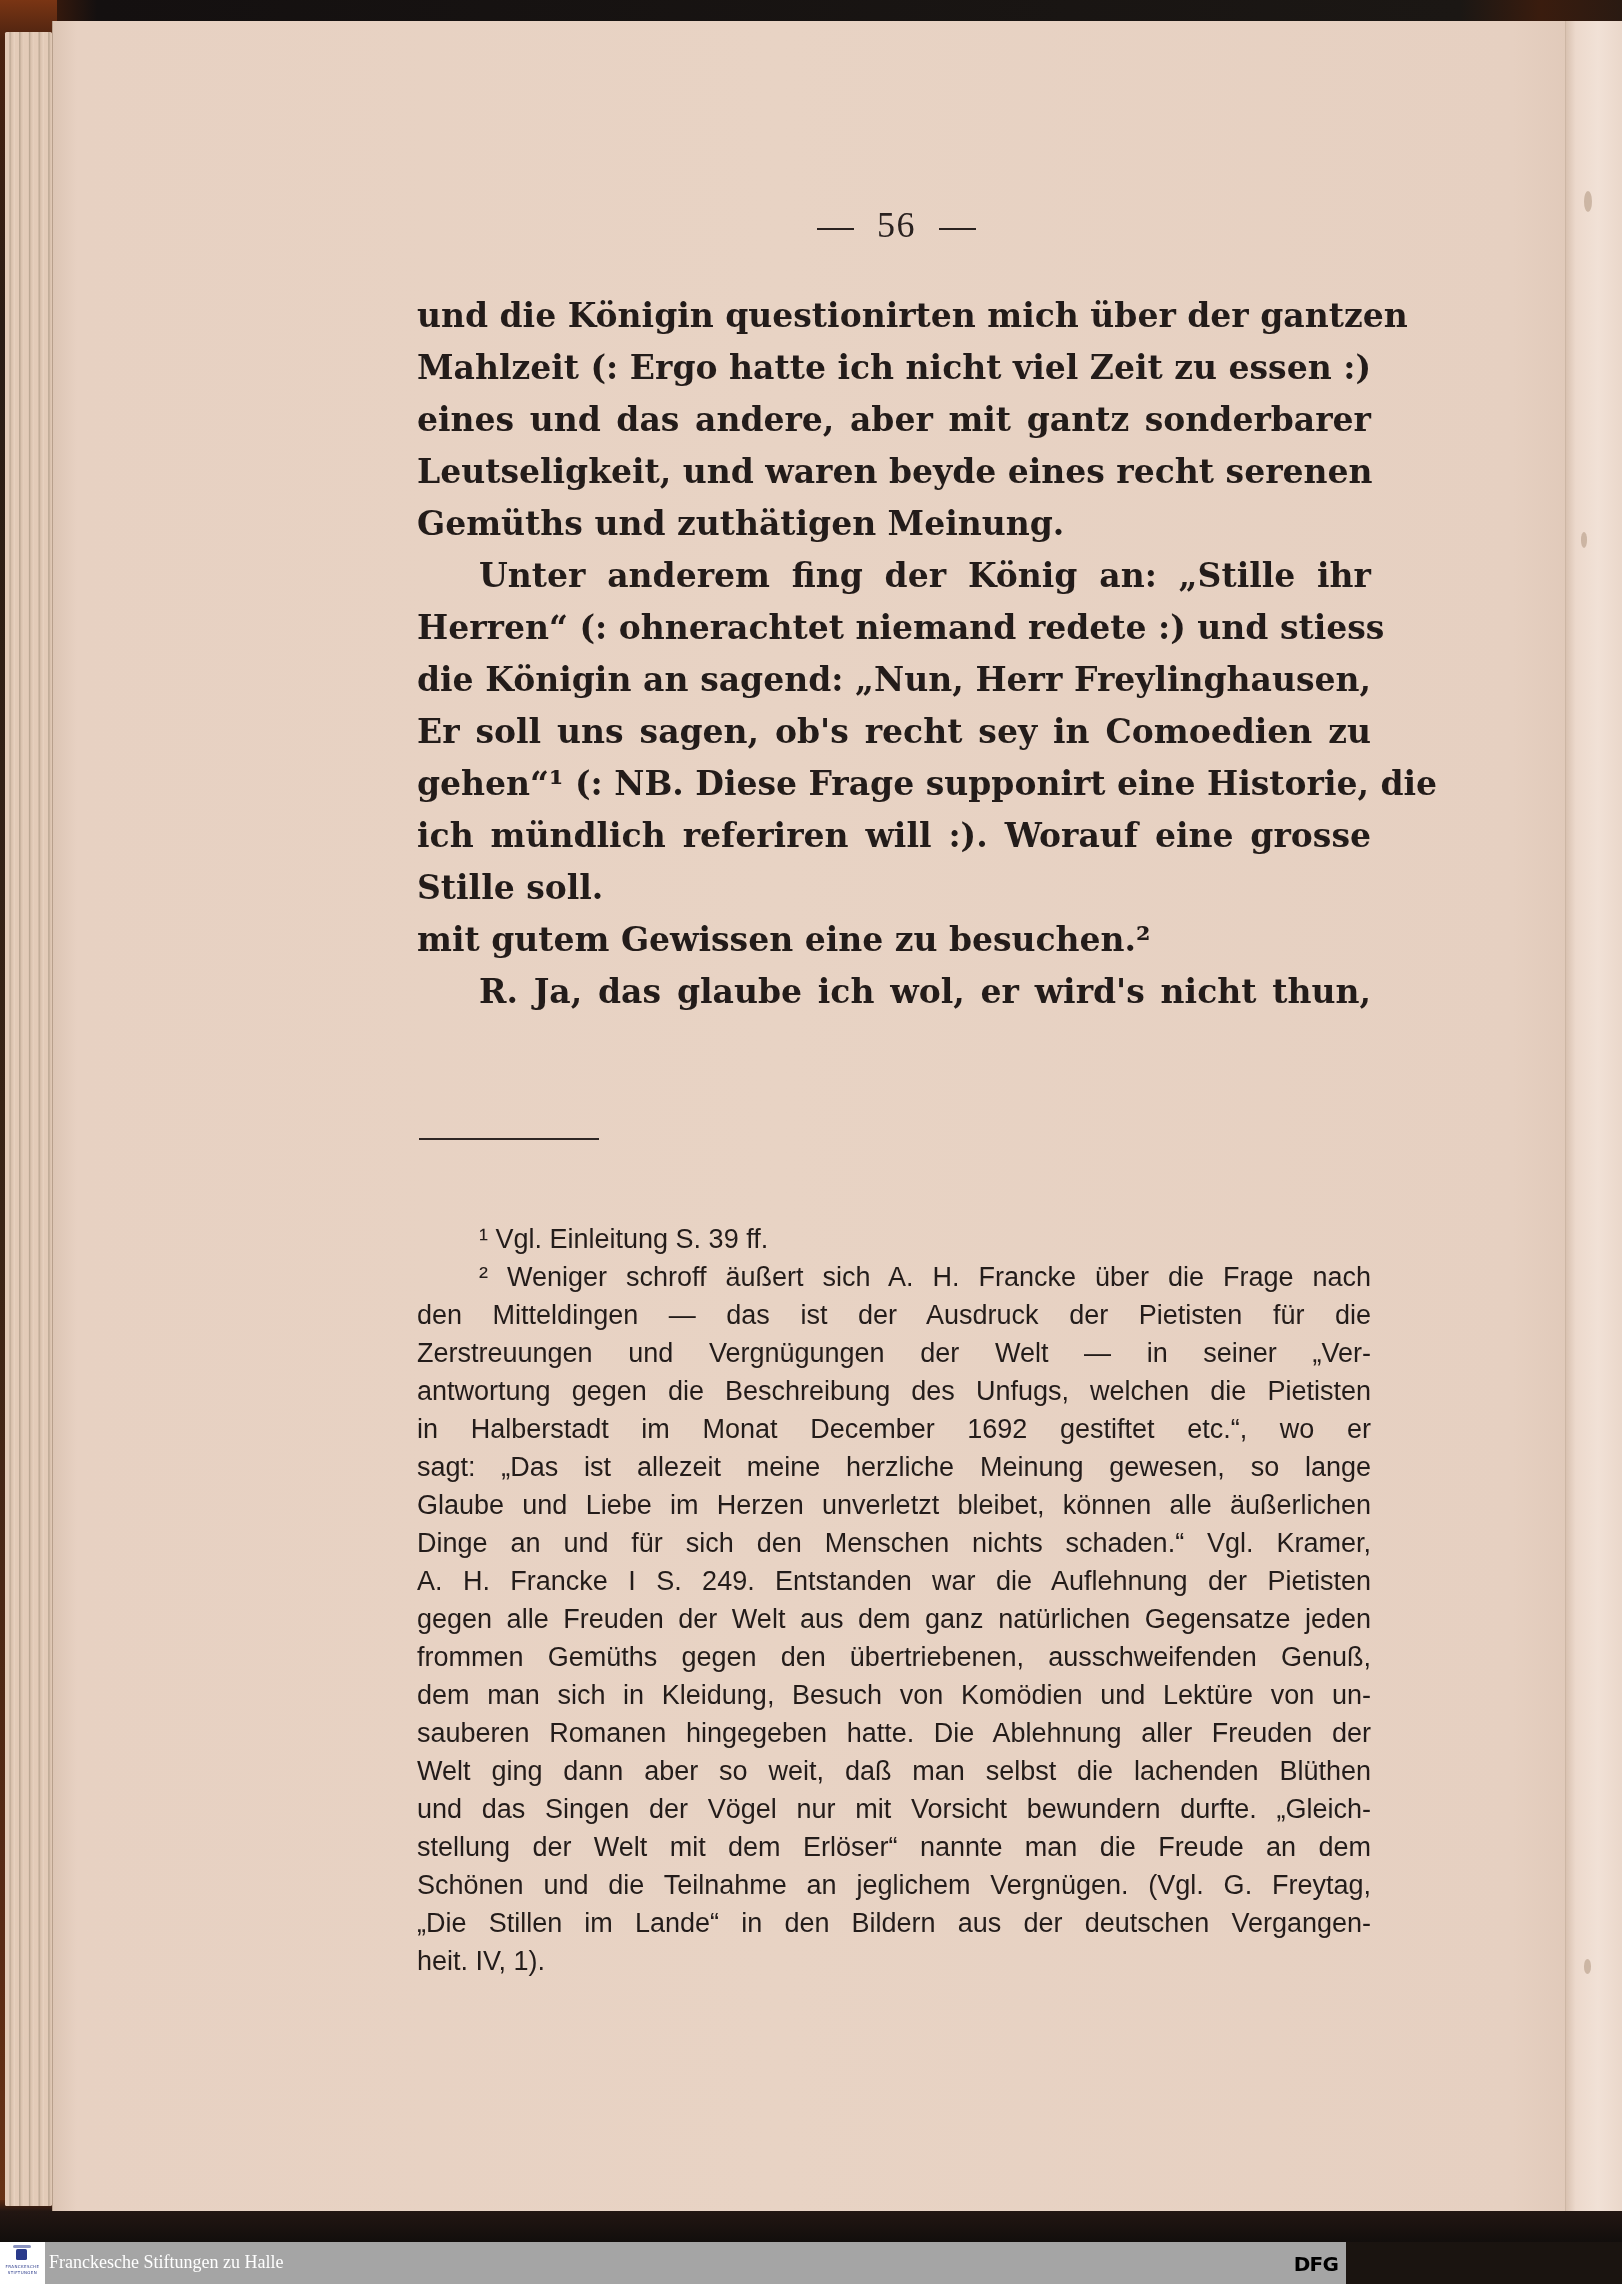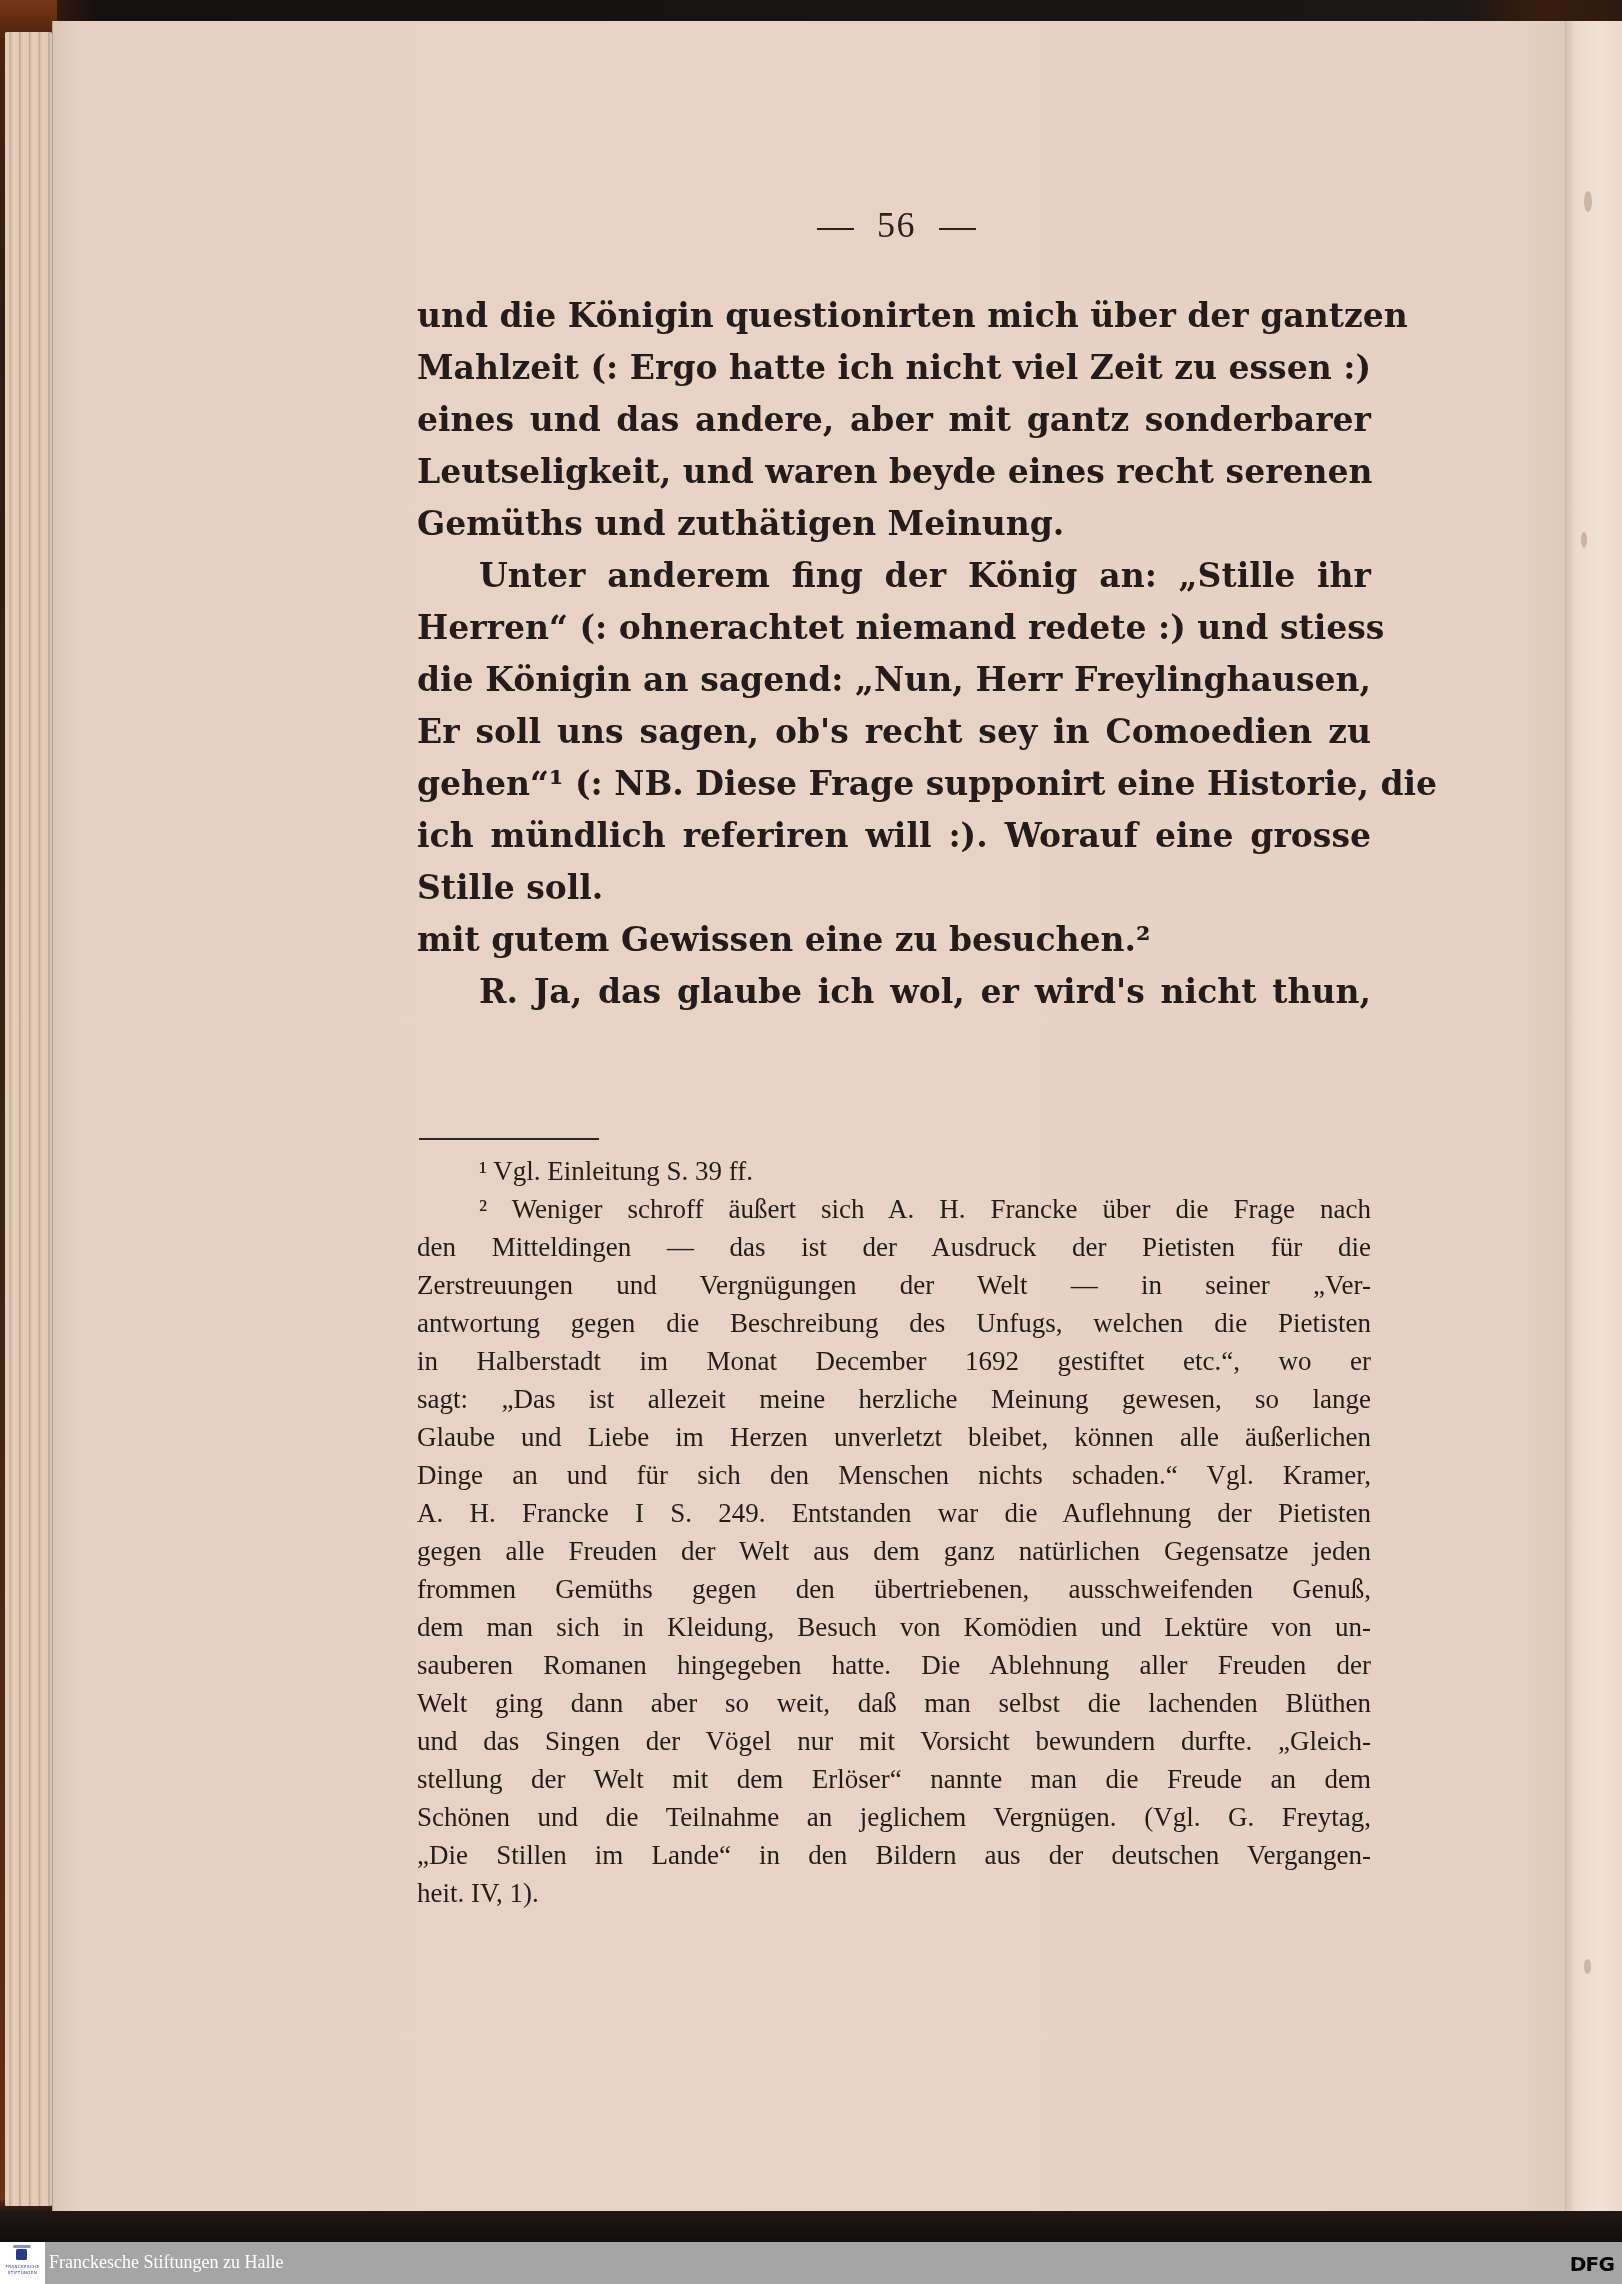--- a/index.html
+++ b/index.html
@@ -57,28 +57,28 @@
     text-align:justify;
   }
   .body-text .line { display:block; text-align:justify; text-align-last:justify; white-space:nowrap; height:52px; }
   .body-text .line.last { text-align-last:left; }
   .body-text .line.indent { padding-left:62px; }
   .footnote-rule {
     position:absolute; left:419px; top:1138px; width:180px; height:0;
     border-top:2.4px solid #2e2624;
   }
   .footnotes {
-    position:absolute; left:417px; top:1152px; width:954px;
-    font-family:Liberation Serif, serif; font-size:27px; line-height:38px; color:#231c1a;
+    position:absolute; left:417px; top:1220px; width:954px;
+    font-family:Liberation Sans, sans-serif; font-size:27px; line-height:38px; color:#231c1a;
   }
   .footnotes .line { display:block; text-align:justify; text-align-last:justify; white-space:nowrap; height:38px; }
   .footnotes .line.last { text-align-last:left; }
   .footnotes .line.indent { padding-left:62px; }
   .footer {
-    position:absolute; left:0; top:2242px; width:1622px; height:42px; background:#a5a5a5;
+    position:absolute; left:0; top:2242px; width:1346px; height:42px; background:#a5a5a5;
   }
   .footer .logo {
     position:absolute; left:0; top:0; width:45px; height:42px; background:#ffffff;
   }
   .footer .logo .figure { position:absolute; left:16px; top:6.5px; width:11.4px; height:11.4px; background:#2a3a8a; border-radius:1.6px; }
   .footer .logo .roof { position:absolute; left:13px; top:3.2px; width:18px; height:2.4px; background:#8a93c0; border-radius:1.6px; }
   .footer .logo .lbl { position:absolute; left:0; top:22px; width:45px; text-align:center; font-family:"DejaVu Sans", sans-serif; font-size:4px; letter-spacing:0.4px; color:#2a3a8a; line-height:5.7px; }
   .footer .institution {
     position:absolute; left:49px; top:9.7px; font-family:"Liberation Serif", serif; font-size:18px; color:#ffffff;
   }

